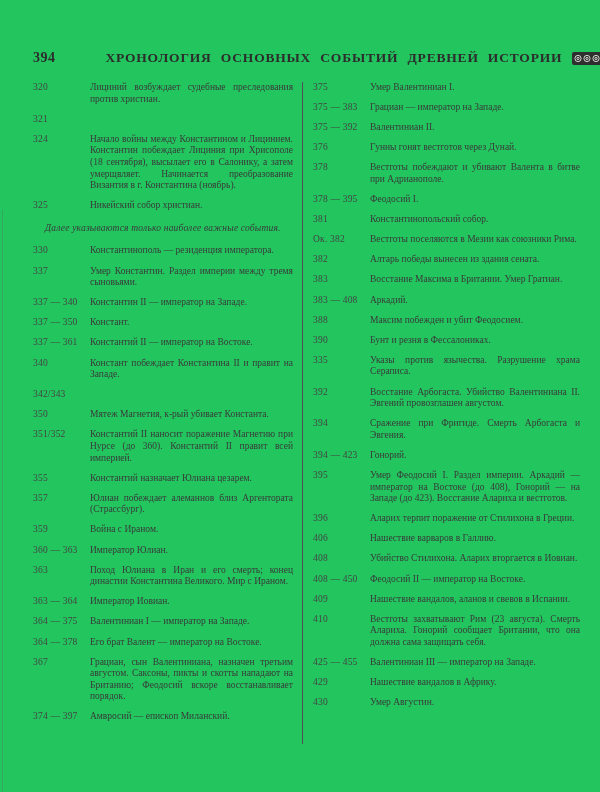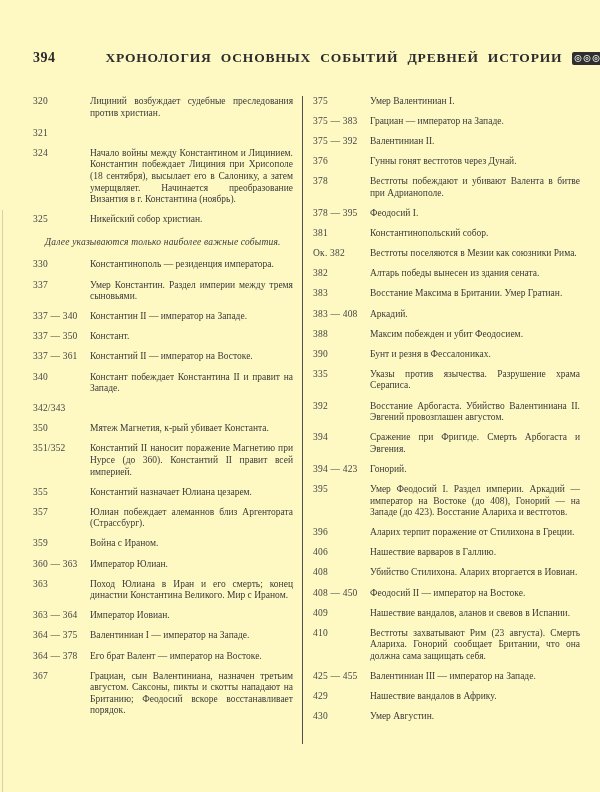--- a/index.html
+++ b/index.html
@@ -4,21 +4,21 @@
 <style>
   html,body{margin:0;padding:0;}
   body{
     width:600px;height:792px;
     background:#ffffff;
     font-family:"Liberation Serif","DejaVu Serif",serif;
     -webkit-font-smoothing:antialiased;
   }
   .page{
     position:relative;width:600px;height:792px;
-    background:#fef9c3;overflow:hidden;
+    background:#22c55e;overflow:hidden;
   }
   
   .scan-edge{
     position:absolute;left:2px;top:210px;bottom:0;width:1px;
     background:rgba(90,90,90,0.25);
   }
   .header{
     position:absolute;top:50px;left:33px;right:20px;
     display:flex;align-items:center;white-space:nowrap;
   }
@@ -26,21 +26,21 @@
     font-weight:bold;font-size:14px;color:#2c2c2c;margin-right:10px;
     letter-spacing:0.5px;
   }
   .page-title{
     font-weight:bold;font-size:13.5px;color:#2c2c2c;
     letter-spacing:0.8px;word-spacing:5px;margin-left:40px;
   }
   .ornament{margin-left:10px;flex:0 0 auto;display:block;}
   .columns{
     position:absolute;top:82px;left:33px;right:20px;bottom:10px;
-    display:flex;align-items:flex-start;margin-top:14px;
+    display:flex;align-items:flex-start;
   }
   .col{box-sizing:border-box;}
   .col-left{width:269px;padding-right:9px;}
   .divider{
     width:1px;background:#4f4f4f;flex:0 0 auto;
     align-self:stretch;margin-bottom:38px;
   }
   .col-right{flex:1;padding-left:10px;}
   .entry{
     display:flex;margin-bottom:8.5px;
@@ -176,20 +176,24 @@
           <span class="text">Валентиниан I — император на Западе.</span>
         </div>
         <div class="entry">
           <span class="year">364 — 378</span>
           <span class="text">Его брат Валент — император на Востоке.</span>
         </div>
         <div class="entry">
           <span class="year">367</span>
           <span class="text">Грациан, сын Валентиниана, назначен третьим августом. Саксоны, пикты и скотты нападают на Британию; Феодосий вскоре восстанавливает порядок.</span>
         </div>
+        <div class="entry">
+          <span class="year">374 — 397</span>
+          <span class="text">Амвросий — епископ Миланский.</span>
+        </div>
       </div>
     <div class="divider"></div>
     <div class="col col-right" id="col-right">
         <div class="entry">
           <span class="year">375</span>
           <span class="text">Умер Валентиниан I.</span>
         </div>
         <div class="entry">
           <span class="year">375 — 383</span>
           <span class="text">Грациан — император на Западе.</span>

